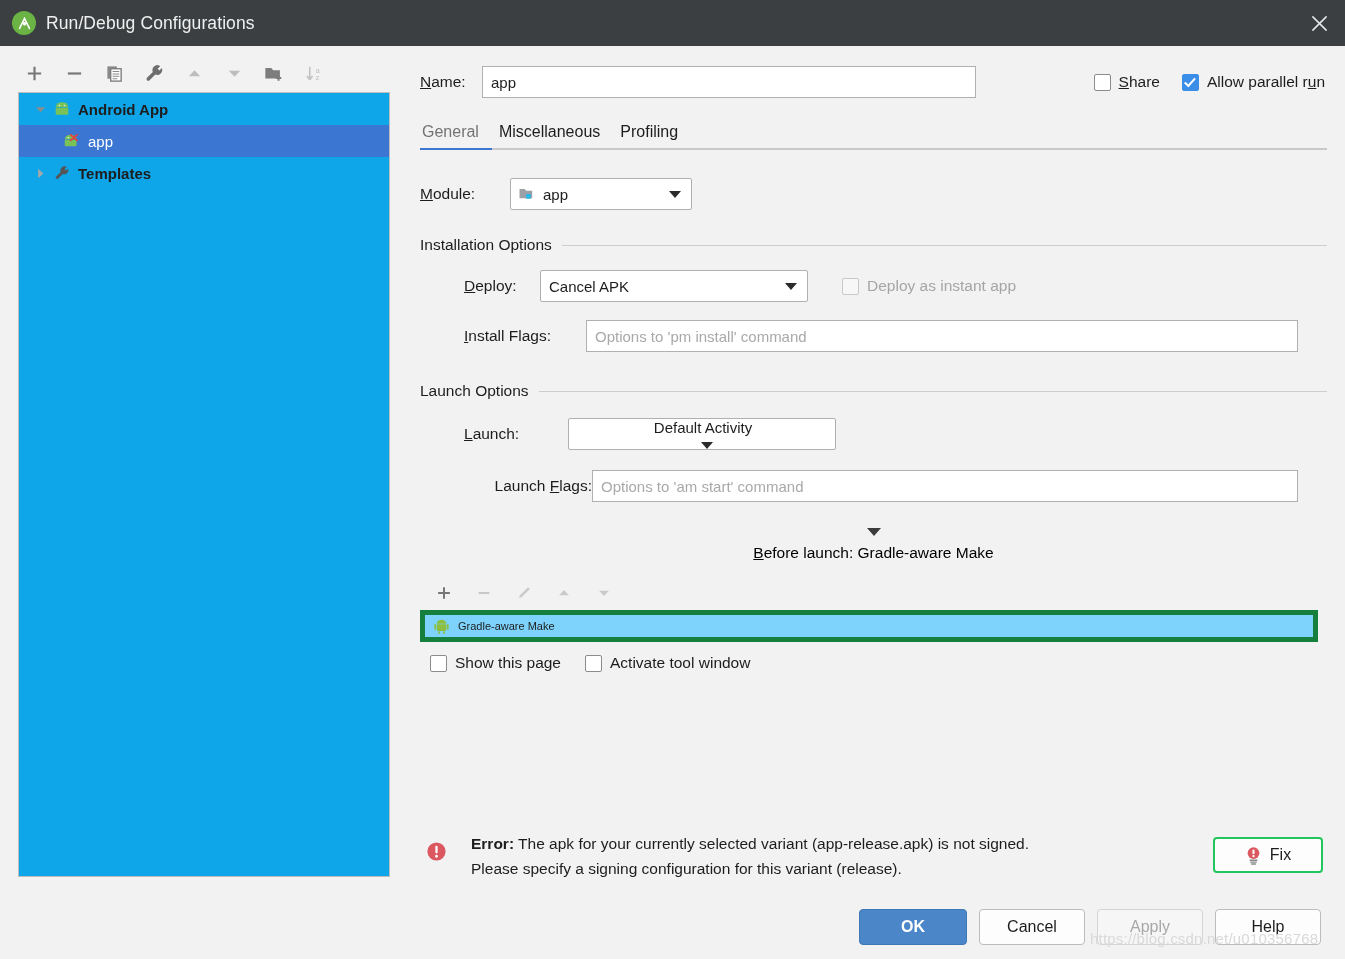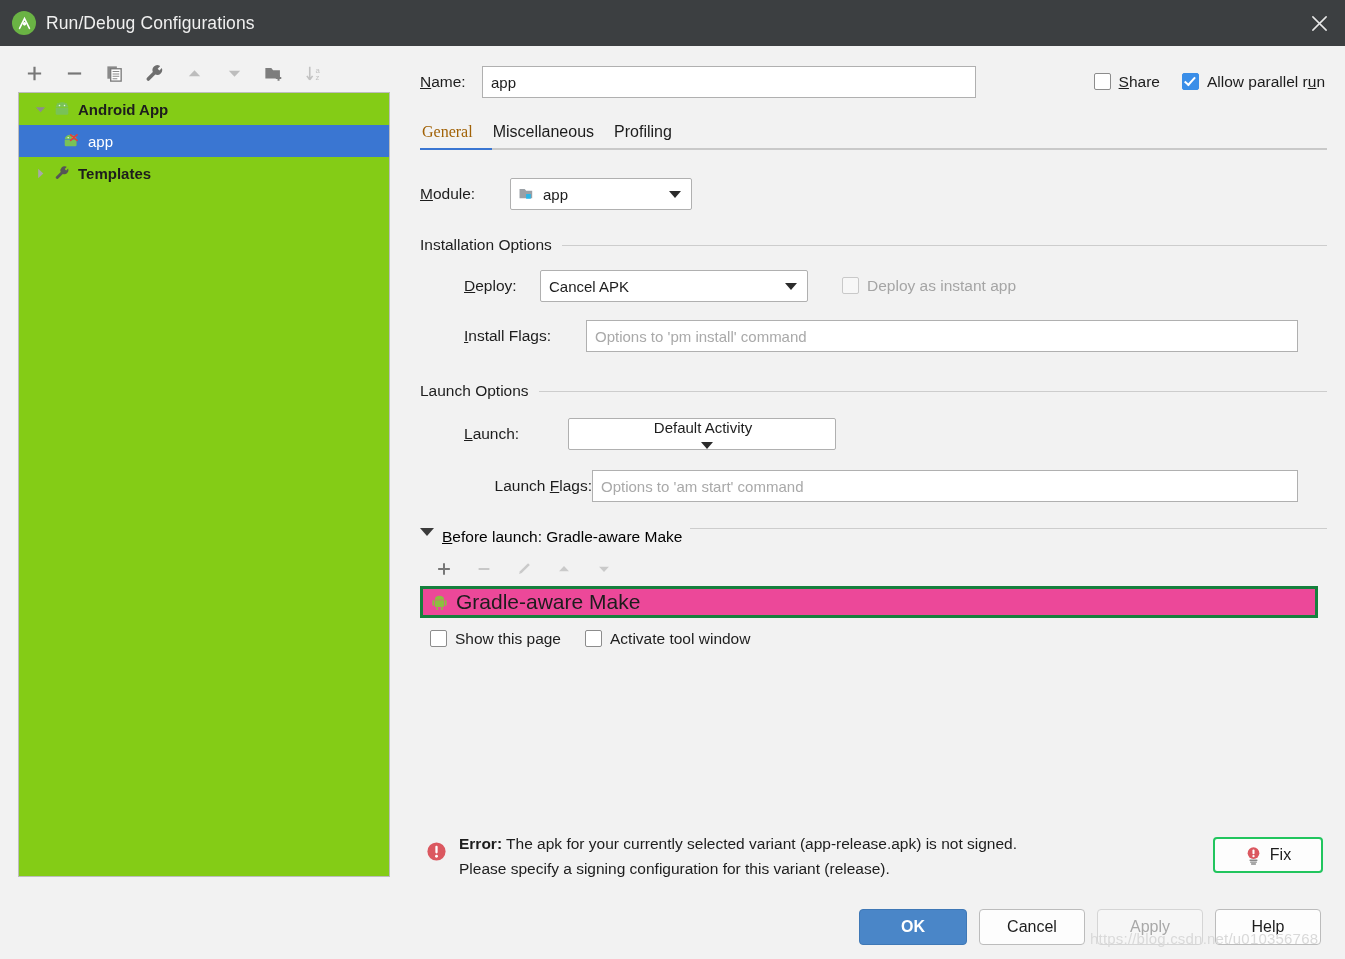--- a/index.html
+++ b/index.html
@@ -72,21 +72,21 @@
   }
   .tb-icon {
     width: 24px; height: 24px;
     display: flex; align-items: center; justify-content: center;
     cursor: pointer;
   }
   .tb-icon.disabled { cursor: default; }
   .tree-box {
     margin: 0 18px 18px 18px;
     border: 1px solid #bdbdbd;
-    background: #84cc16;
+    background: #0ea5e9;
     flex: 1;
     overflow: hidden;
   }
   .tree-row {
     display: flex; align-items: center;
     height: 32px;
     padding-left: 10px;
     font-size: 15px;
     cursor: pointer;
     white-space: nowrap;
@@ -131,21 +131,21 @@
     outline: none;
   }
   .name-right {
     margin-left: auto;
     display: flex; align-items: center;
     gap: 22px;
     padding-right: 2px;
   }
 
   .cbx {
-    display: inline-flex; align-items: flex-start;
+    display: inline-flex; align-items: flex-end;
     font-size: 15.5px; color: #1d1d1d;
     cursor: pointer; gap: 8px;
     white-space: nowrap;
   }
   .box {
     width: 17px; height: 17px;
     border: 1px solid #8c8c8c;
     background: #ffffff; border-radius: 2px;
     flex: none;
     display: flex; align-items: center; justify-content: center;
@@ -167,21 +167,21 @@
     margin-top: 18px;
     gap: 16px;
     position: relative;
     height: 32px;
   }
   .tab {
     font-size: 16px; color: #1d1d1d;
     padding: 0 2px 7px 2px;
     cursor: pointer; white-space: nowrap;
   }
-  .tab.active { color: #a16207; font-family: Liberation Serif, serif; }
+  .tab.active { color: #737373; }
   .tabs-underline {
     position: relative;
     height: 2px;
     background: #c9c9c9;
     margin-bottom: 0;
   }
   .tabs-underline .active-bar {
     position: absolute; left: 0; top: 0;
     height: 2px; width: 72px;
     background: #3a76d2;
@@ -233,58 +233,59 @@
     font-size: 15.5px; color: #1d1d1d; white-space: nowrap;
   }
   .group-header .gh-line {
     flex: 1; height: 1px; background: #cdcdcd;
   }
 
   .u { text-decoration: underline; }
 
   
   .bl-header {
-    display: flex; gap: 8px;
+    display: flex; align-items: center; gap: 8px;
     margin-top: 26px;
+    flex-direction: column;
   }
   .bl-header .tri {
     width: 0; height: 0;
     border-left: 7px solid transparent;
     border-right: 7px solid transparent;
     border-top: 8px solid #3b3b3b;
     cursor: pointer;
   }
   .bl-toolbar {
     display: flex; align-items: center;
     gap: 16px;
     padding-left: 12px;
     height: 34px;
     margin-top: 6px;
   }
   .bl-list {
-    border: 3px solid #15803d;
-    background: #ec4899;
+    border: 5px solid #15803d;
+    background: #7dd3fc;
     height: 32px;
     display: flex; align-items: center;
     padding-left: 9px;
     gap: 9px;
-    font-size: 21px; color: #1d1d1d;
+    font-size: 11px; color: #1d1d1d;
     cursor: pointer;
   }
   .bl-checks {
     display: flex; align-items: center;
     gap: 24px;
     margin-top: 12px;
     padding-left: 10px;
   }
 
   
   .error-strip {
     display: flex; align-items: flex-start;
-    gap: 12px;
+    gap: 24px;
     padding: 0 4px 0 6px;
     margin-top: auto;
     margin-bottom: 14px;
   }
   .err-icon { margin-top: 10px; flex: none; }
   .err-text {
     font-size: 15.5px; color: #1d1d1d; line-height: 25px;
     flex: 1;
   }
   .err-text b { font-weight: bold; }

